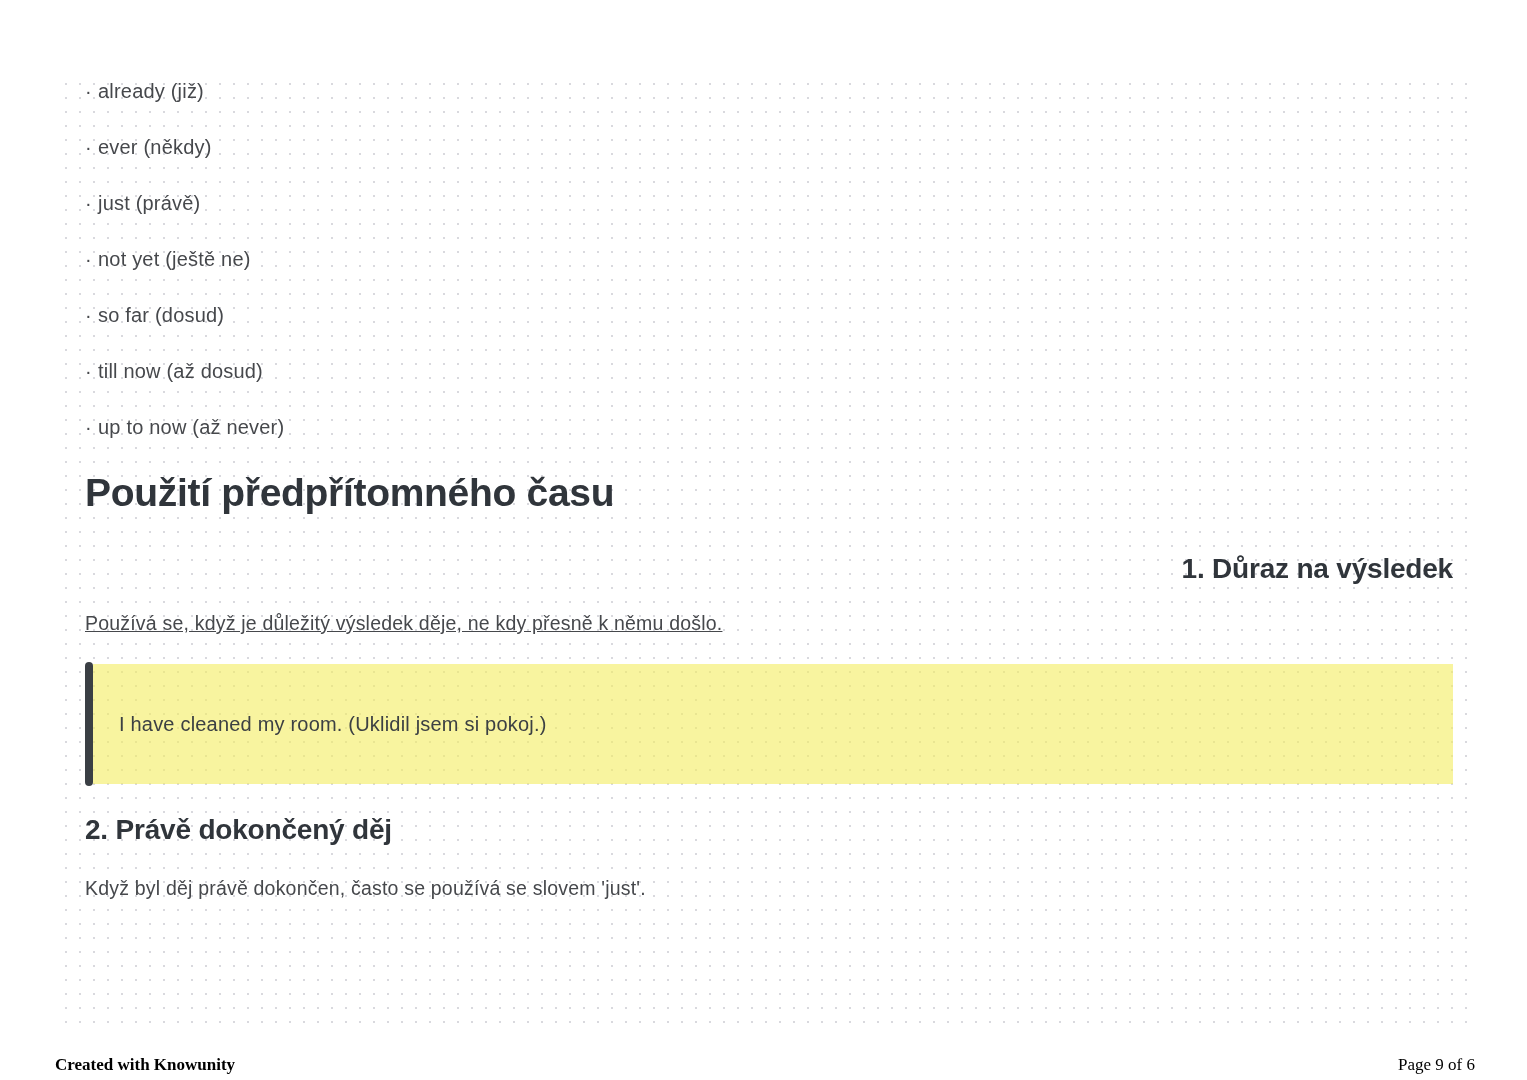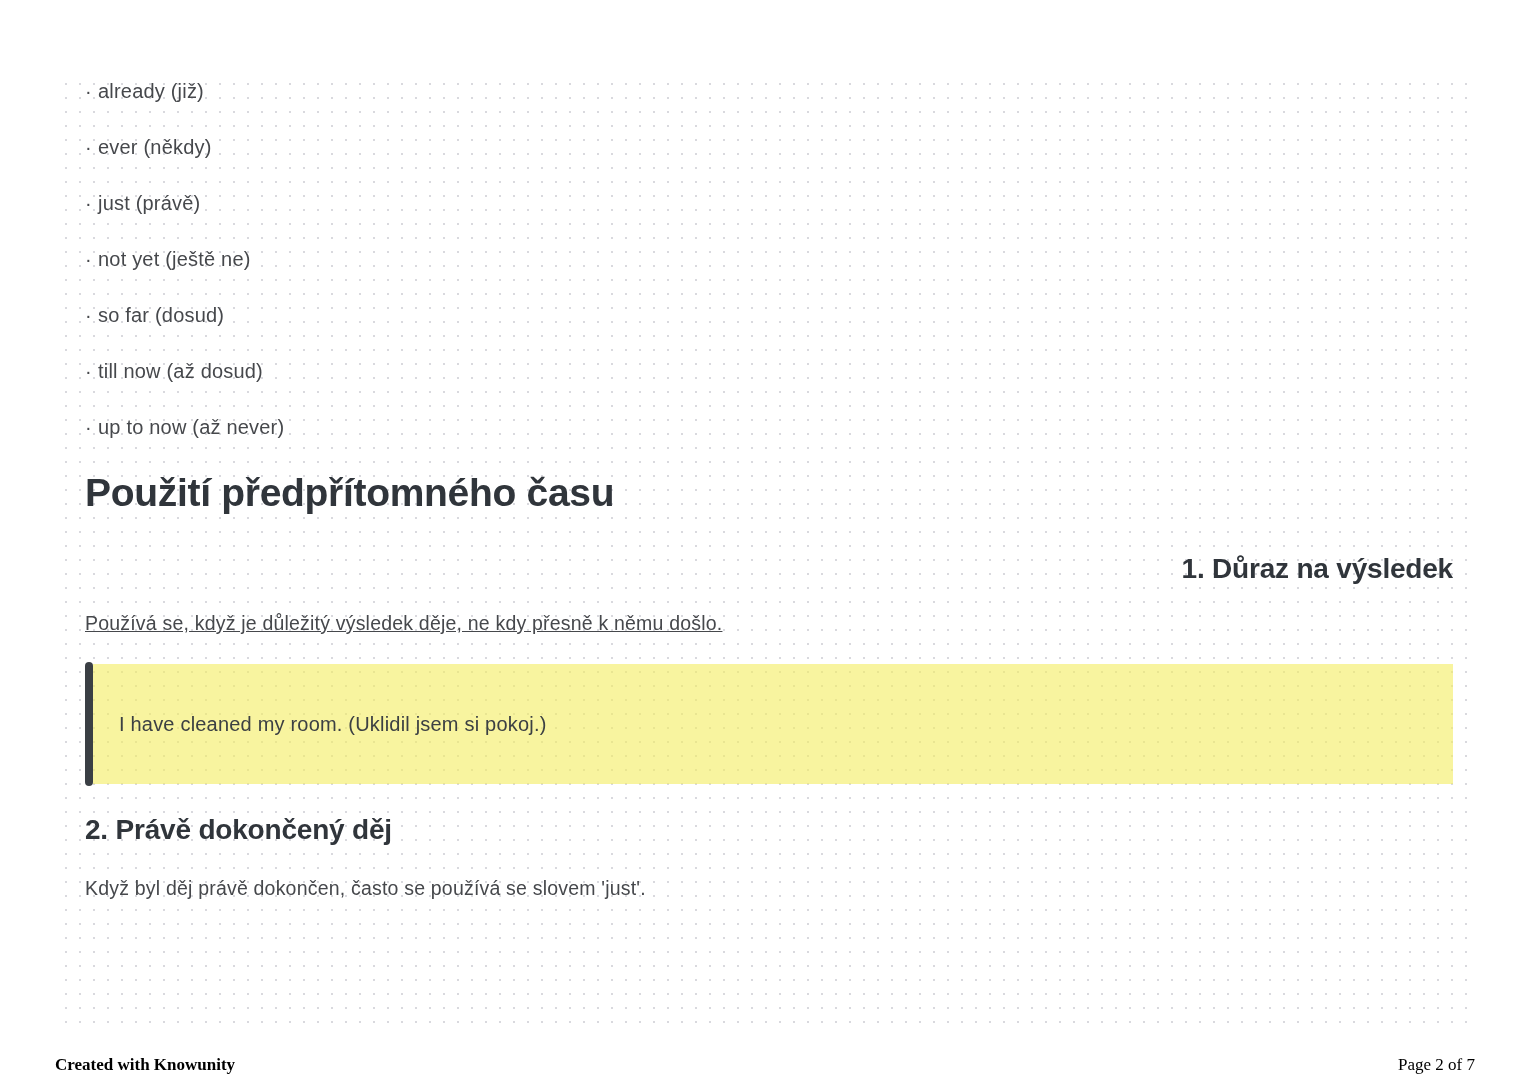--- a/index.html
+++ b/index.html
@@ -145,14 +145,14 @@
   </div>
 
   <h2 class="subsection-heading sub-2">2. Právě dokončený děj</h2>
 
   <p class="body-text para-2">Když byl děj právě dokončen, často se používá se slovem 'just'.</p>
 
 </div>
 
 <div class="footer">
   <span class="branding">Created with Knowunity</span>
-  <span class="page-number">Page 2 of 7</span>
+  <span class="page-number">Page 9 of 6</span>
 </div>
 
 </body></html>

